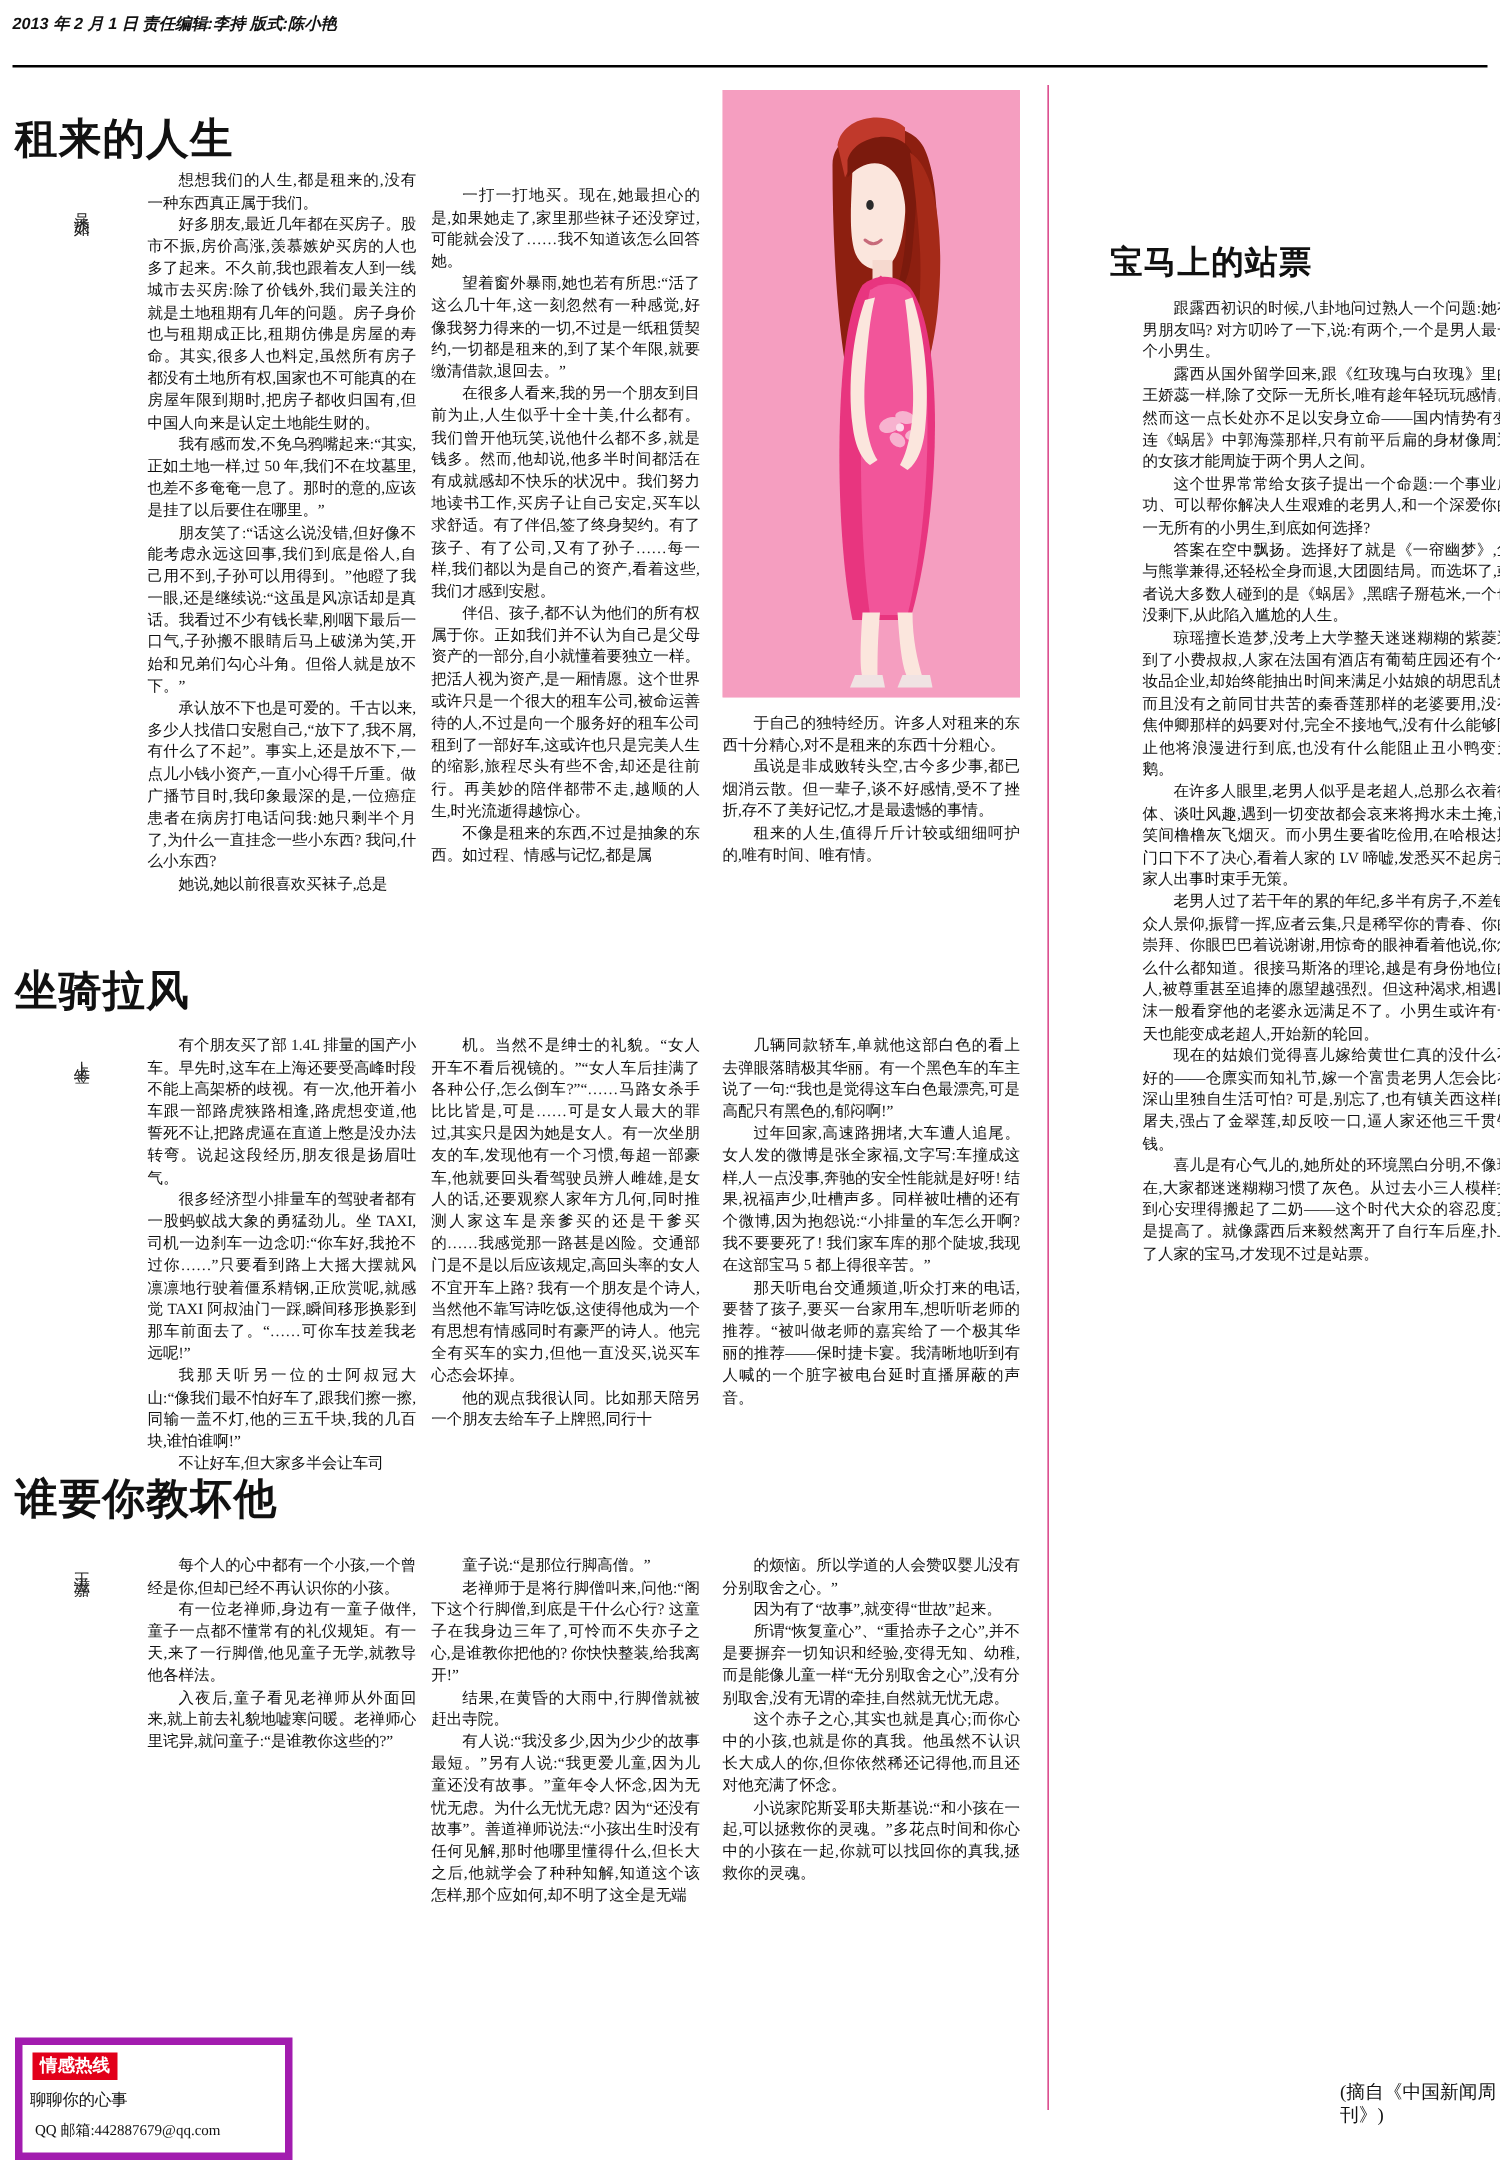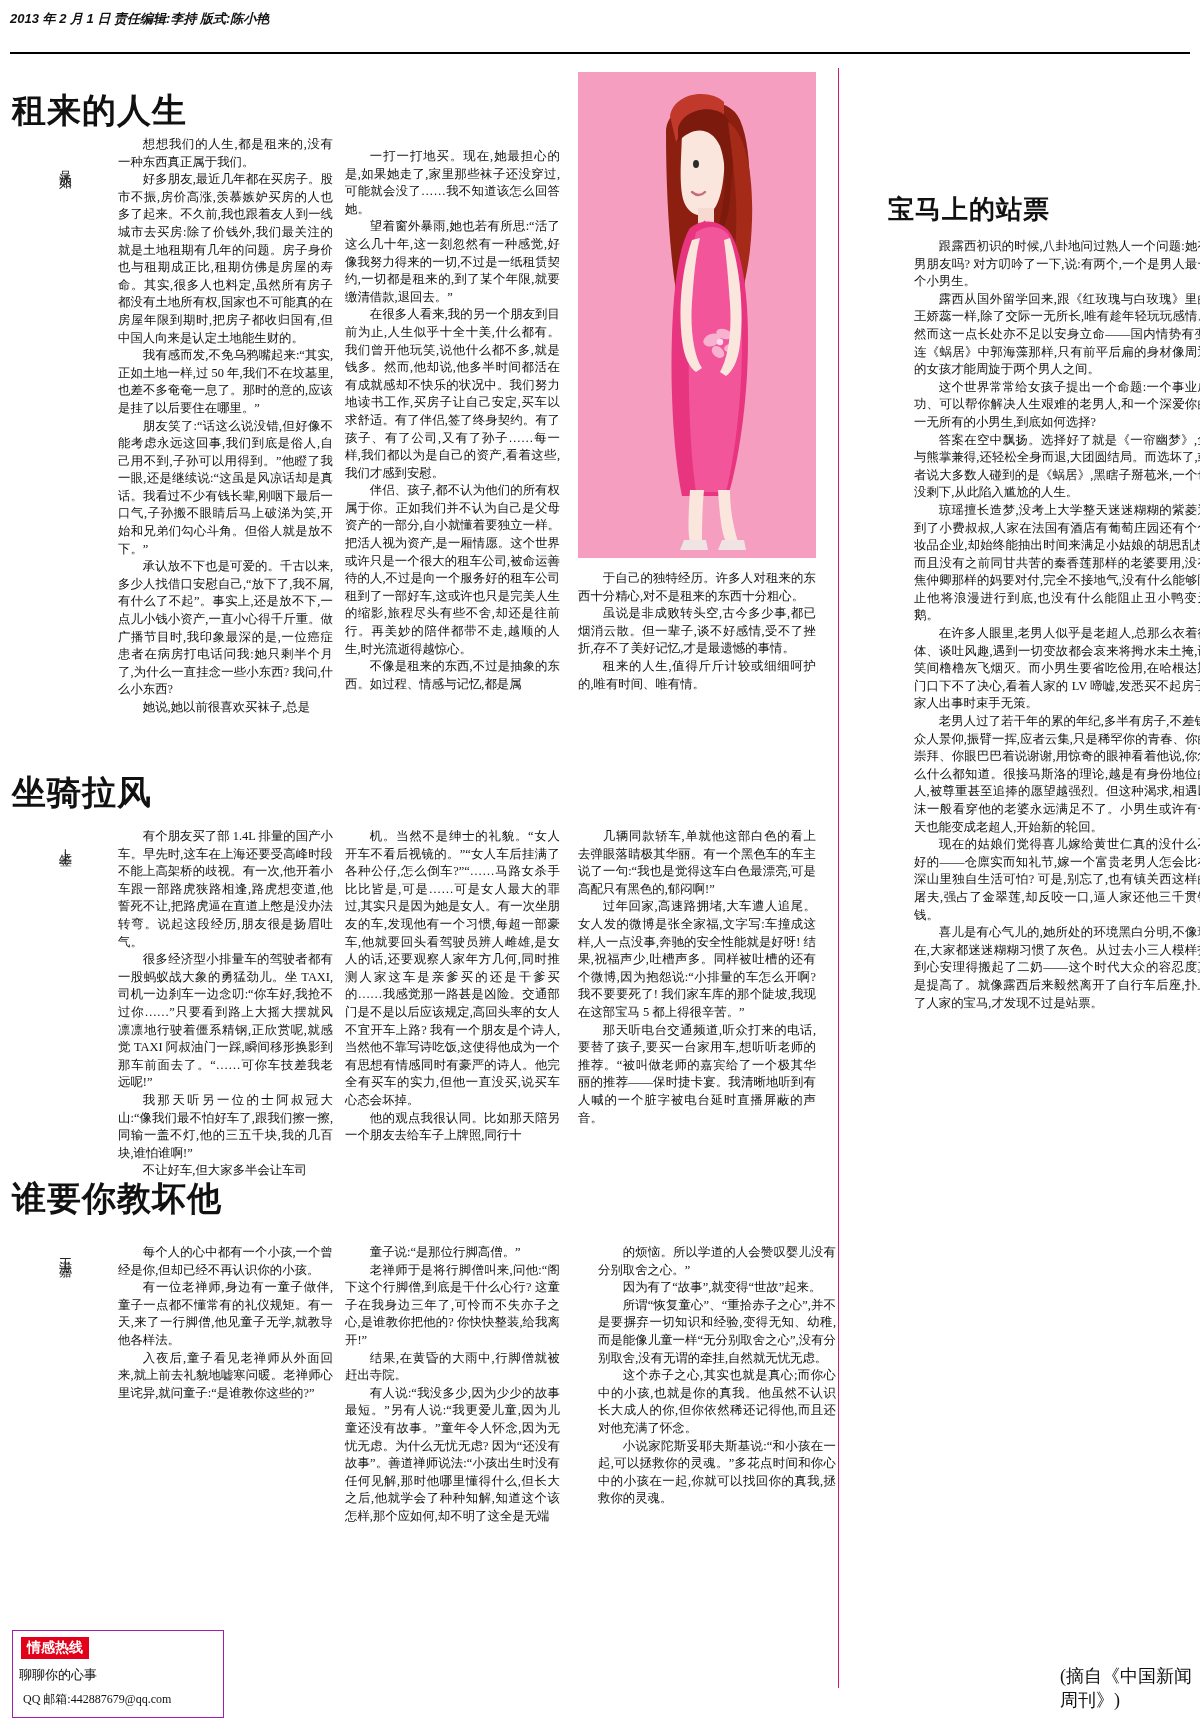--- a/index.html
+++ b/index.html
@@ -37,28 +37,28 @@
 
   
   .illus { position:absolute; left:578px; top:72px; width:238px; height:486px;
            background:#f59ec0; overflow:hidden; }
 
   
   .right-col { position:absolute; left:888px; }
 
   
   .hotline { position:absolute; left:12px; top:1630px; width:210px; height:86px;
-             border:1px solid #a21caf; }
+             border:6px solid #a21caf; }
   .hotline .tag { display:inline-block; background:#e2001a; color:#fff;
                   font-size:14px; font-weight:bold; padding:2px 6px; margin:6px 0 0 8px;
                   font-family:"Liberation Sans", sans-serif; }
   .hotline .t2 { font-size:13px; margin:7px 0 0 6px; }
   .hotline .t3 { font-size:12px; margin:7px 0 0 10px; }
 
-  .source { position:absolute; font-size:18px; }
+  .source { position:absolute; font-size:15px;margin-left:12px; }
 </style>
 </head>
 <body>
 
 <div class="page">
 
   <div class="masthead">
     <div class="mast-line2">2013 年 2 月 1 日  责任编辑:李持   版式:陈小艳</div>
   </div>
   <div class="rule-top"></div>
@@ -121,21 +121,21 @@
       <p>入夜后,童子看见老禅师从外面回来,就上前去礼貌地嘘寒问暖。老禅师心里诧异,就问童子:“是谁教你这些的?”</p>
     </div>
 
   <div class="col" style="left:345px; top:1244px; width:215px; height:470px;">
       <p>童子说:“是那位行脚高僧。”</p>
       <p>老禅师于是将行脚僧叫来,问他:“阁下这个行脚僧,到底是干什么心行? 这童子在我身边三年了,可怜而不失亦子之心,是谁教你把他的? 你快快整装,给我离开!”</p>
       <p>结果,在黄昏的大雨中,行脚僧就被赶出寺院。</p>
       <p>有人说:“我没多少,因为少少的故事最短。”另有人说:“我更爱儿童,因为儿童还没有故事。”童年令人怀念,因为无忧无虑。为什么无忧无虑? 因为“还没有故事”。善道禅师说法:“小孩出生时没有任何见解,那时他哪里懂得什么,但长大之后,他就学会了种种知解,知道这个该怎样,那个应如何,却不明了这全是无端</p>
     </div>
 
-  <div class="col" style="left:598px; top:1244px; width:238px; height:470px;">
+  <div class="col" style="left:578px; top:1244px; width:238px; height:470px;">
       <p>的烦恼。所以学道的人会赞叹婴儿没有分别取舍之心。”</p>
       <p>因为有了“故事”,就变得“世故”起来。</p>
       <p>所谓“恢复童心”、“重拾赤子之心”,并不是要摒弃一切知识和经验,变得无知、幼稚,而是能像儿童一样“无分别取舍之心”,没有分别取舍,没有无谓的牵挂,自然就无忧无虑。</p>
       <p>这个赤子之心,其实也就是真心;而你心中的小孩,也就是你的真我。他虽然不认识长大成人的你,但你依然稀还记得他,而且还对他充满了怀念。</p>
       <p>小说家陀斯妥耶夫斯基说:“和小孩在一起,可以拯救你的灵魂。”多花点时间和你心中的小孩在一起,你就可以找回你的真我,拯救你的灵魂。</p>
     </div>
 
   <div class="col right-col" style="top:238px; width:296px; height:1400px;margin-left:26px;">
       <p>跟露西初识的时候,八卦地问过熟人一个问题:她有男朋友吗? 对方叨吟了一下,说:有两个,一个是男人最一个小男生。</p>
       <p>露西从国外留学回来,跟《红玫瑰与白玫瑰》里的王娇蕊一样,除了交际一无所长,唯有趁年轻玩玩感情。然而这一点长处亦不足以安身立命——国内情势有变,连《蜗居》中郭海藻那样,只有前平后扁的身材像周迅的女孩才能周旋于两个男人之间。</p>

